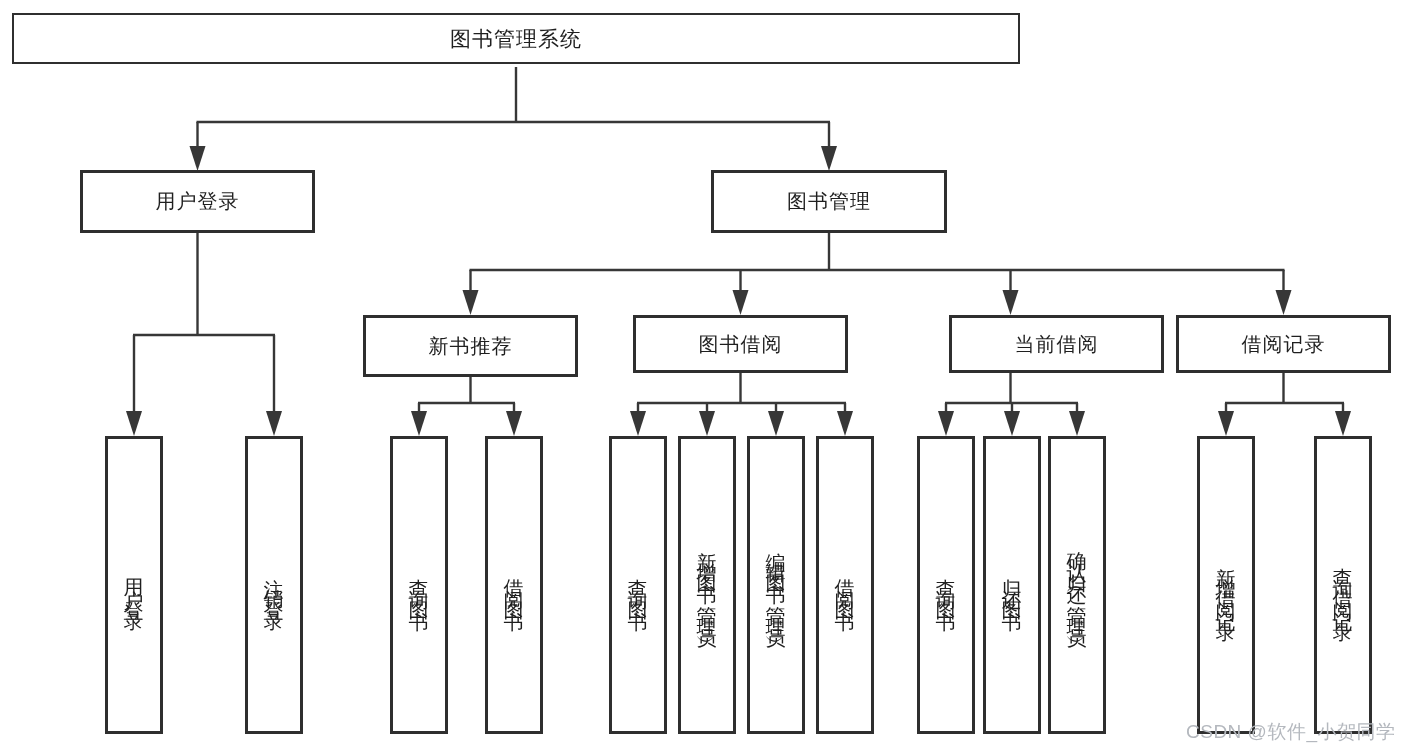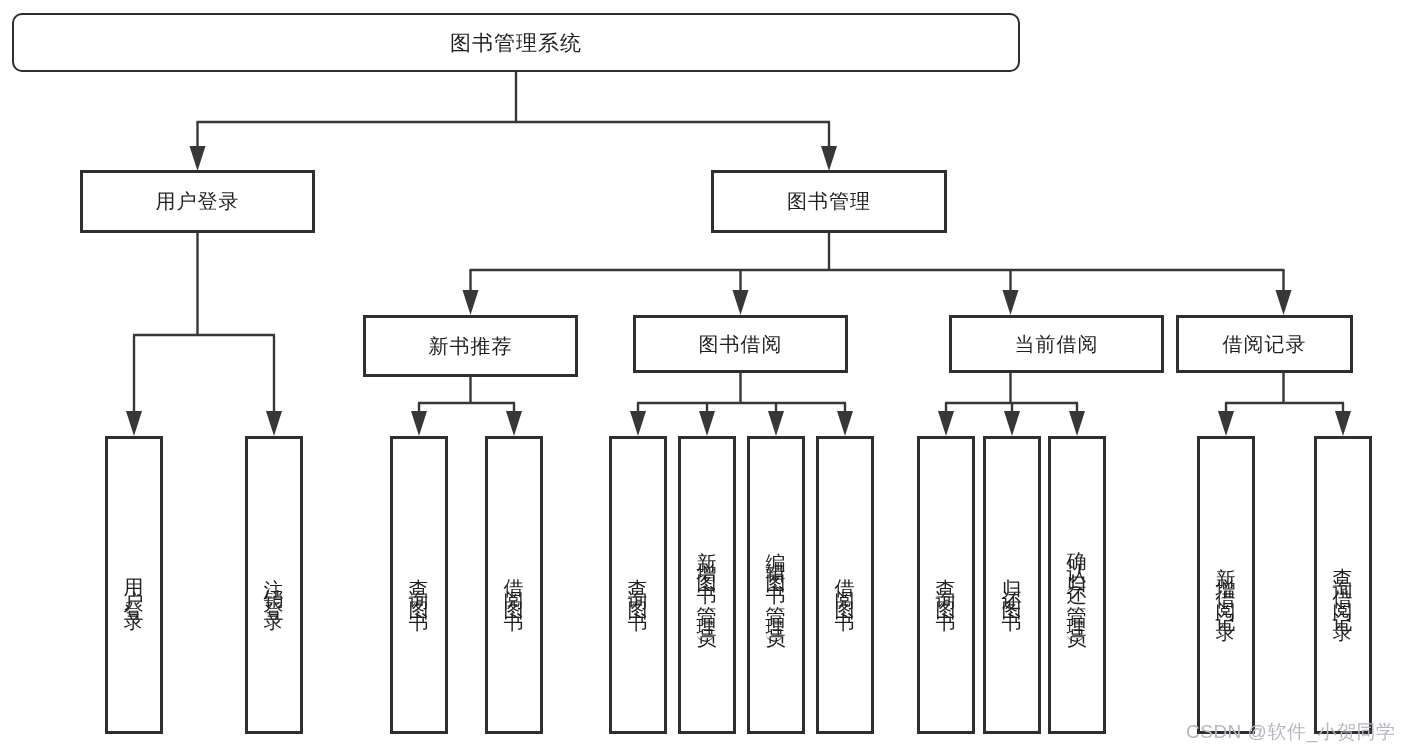--- a/index.html
+++ b/index.html
@@ -134,29 +134,29 @@
     <g>
       <line x1="1283.5" y1="373" x2="1283.5" y2="404"></line>
       <line x1="1225" y1="403" x2="1344" y2="403"></line>
       <line x1="1226" y1="403" x2="1226" y2="416"></line>
       <polygon points="1218,411 1234,411 1226,436"></polygon>
       <line x1="1343" y1="403" x2="1343" y2="416"></line>
       <polygon points="1335,411 1351,411 1343,436"></polygon>
     </g>
   </svg>
 
-  <div class="hbox root" style="left:12px;top:13px;width:1008px;height:59px;border-radius:10px;">图书管理系统</div>
+  <div class="hbox root" style="left:12px;top:13px;width:1008px;height:51px;">图书管理系统</div>
 
   <div class="hbox" style="left:80px;top:170px;width:235px;height:63px;">用户登录</div>
   <div class="hbox" style="left:711px;top:170px;width:236px;height:63px;">图书管理</div>
 
   <div class="hbox" style="left:363px;top:315px;width:215px;height:62px;">新书推荐</div>
   <div class="hbox" style="left:633px;top:315px;width:215px;height:58px;">图书借阅</div>
   <div class="hbox" style="left:949px;top:315px;width:215px;height:58px;">当前借阅</div>
-  <div class="hbox" style="left:1176px;top:315px;width:177px;height:58px;">借阅记录</div>
+  <div class="hbox" style="left:1176px;top:315px;width:215px;height:58px;">借阅记录</div>
 
   <div class="vbox" style="left:105px;">
     <span>用户登录</span>
   </div>
   <div class="vbox" style="left:245px;">
     <span>注销登录</span>
   </div>
 
   <div class="vbox" style="left:390px;">
     <span>查询图书</span>

